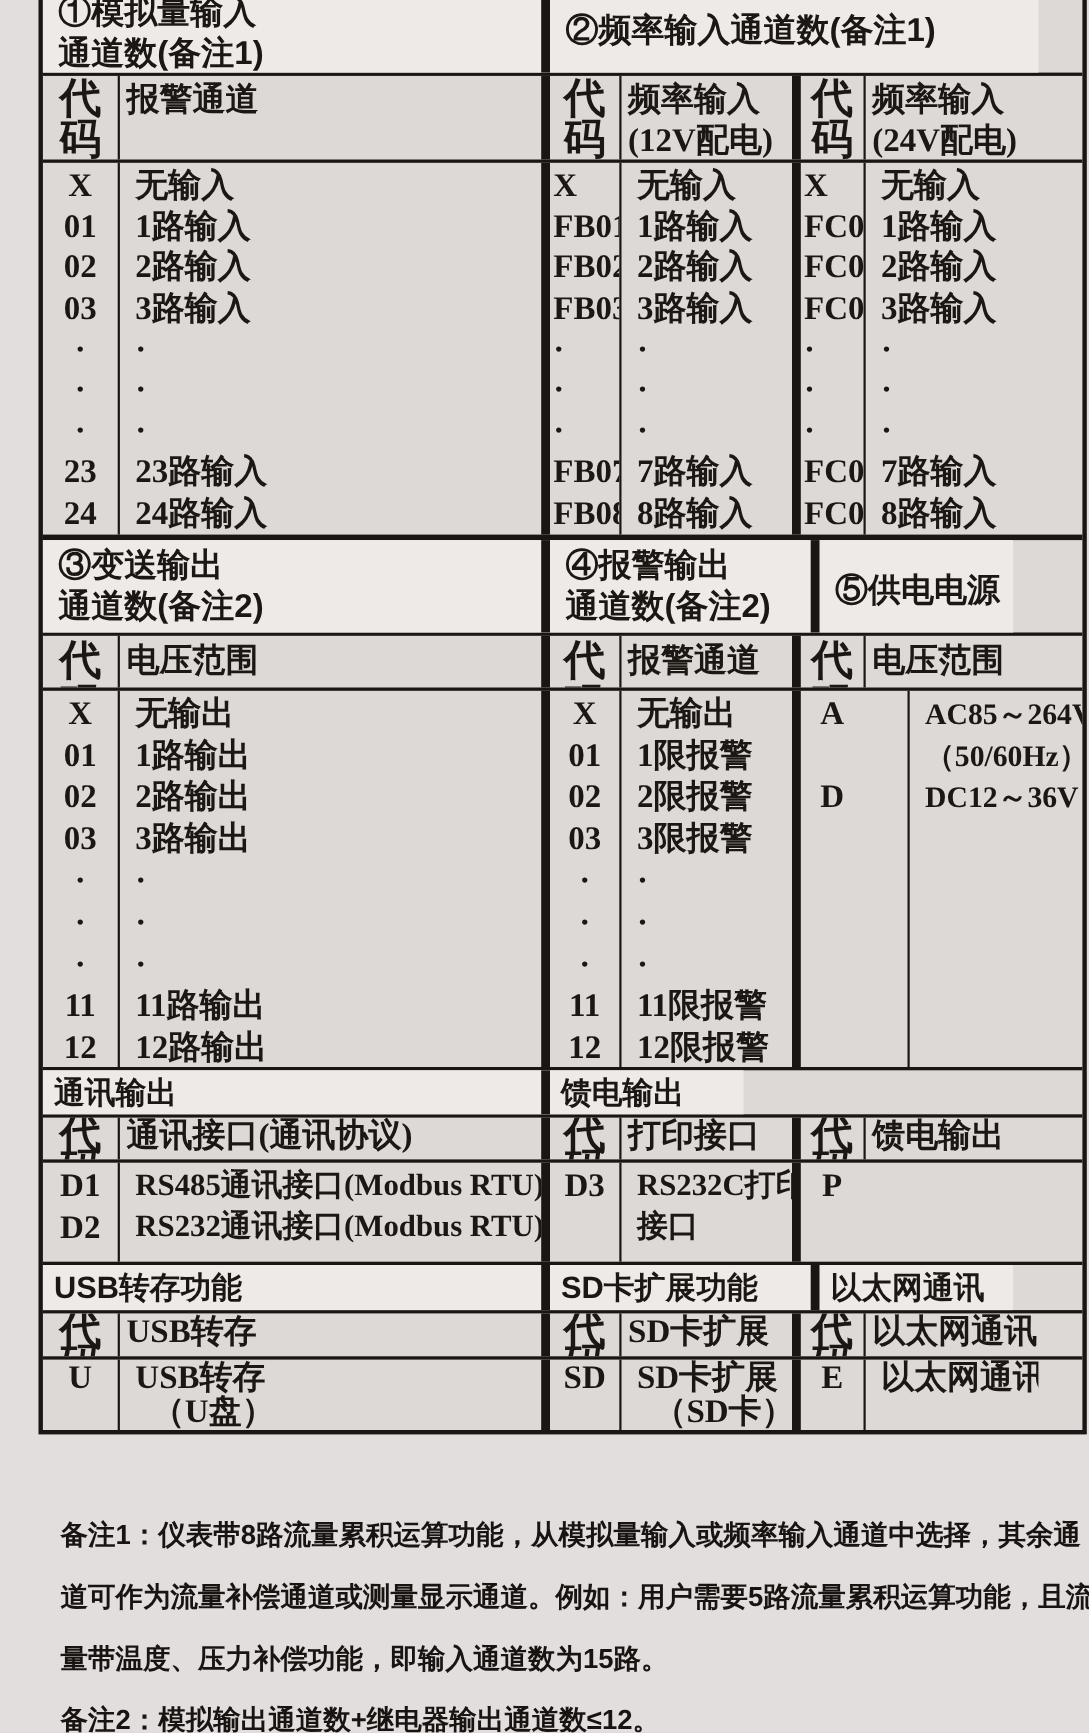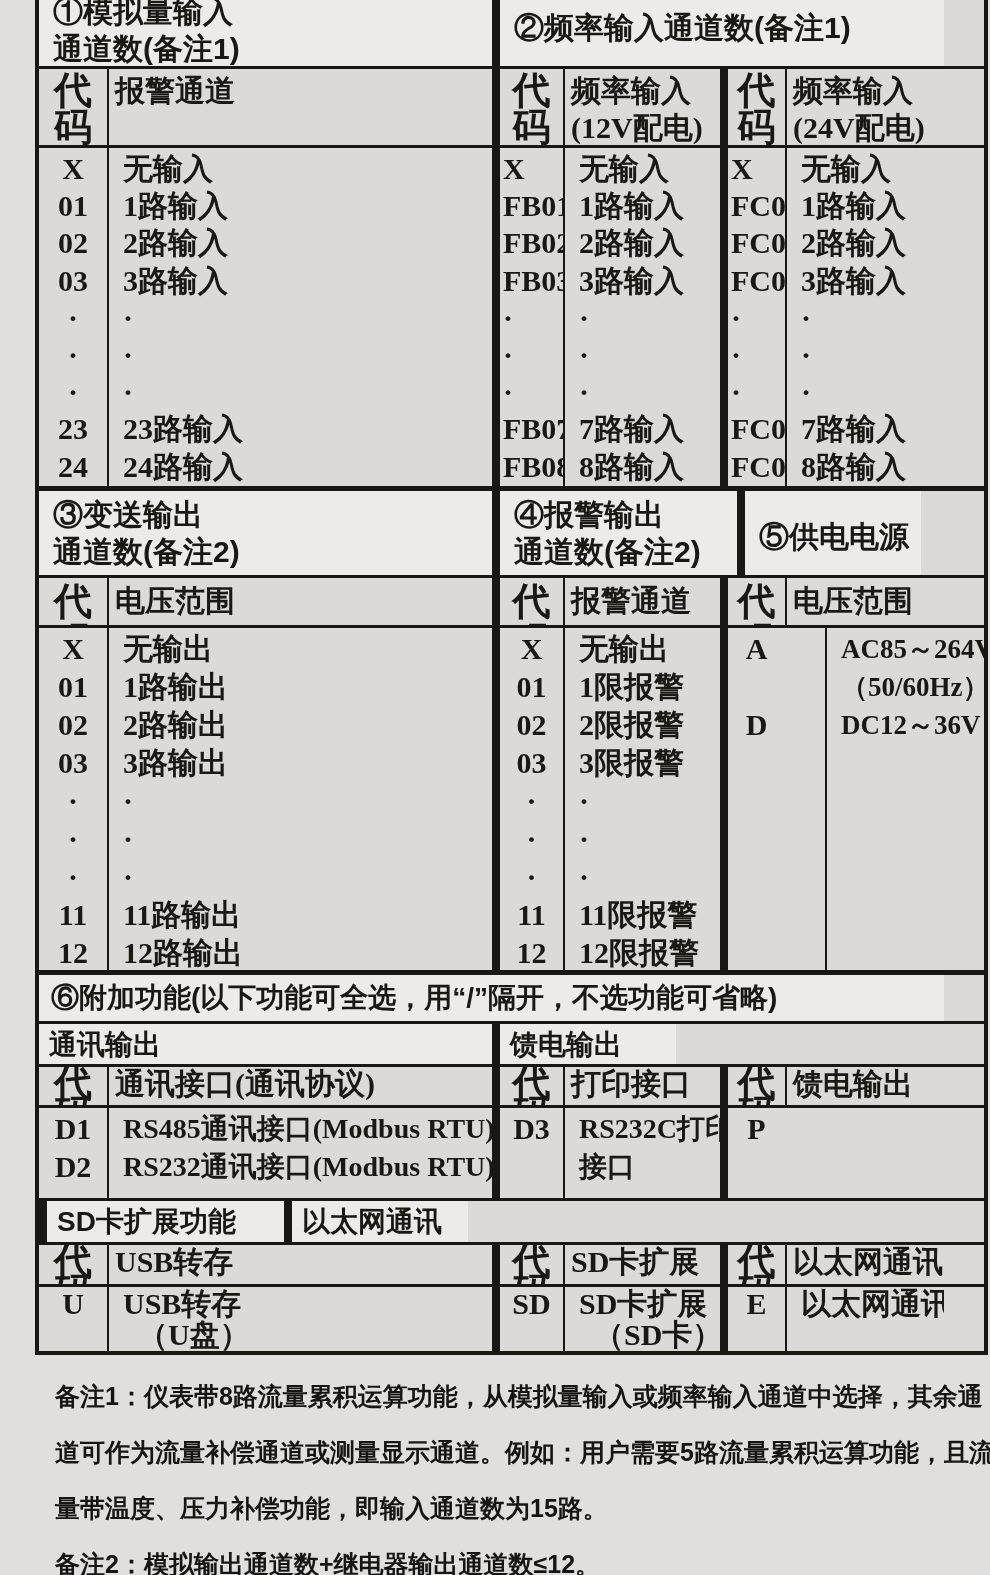--- a/index.html
+++ b/index.html
@@ -185,23 +185,20 @@
 11限报警
 12限报警</div>
     <div class="cell w-c5 bl8 bcode lh38 lines">A
 
 D</div>
     <div class="cell w-c6 bl2 bdesc lh38 tight lines">AC85～264V
 （50/60Hz）
 DC12～36V</div>
   </div>
 
-  <div class="band sect h-b7">
-    <div class="cell w-full hdr t6">⑥附加功能(以下功能可全选，用“/”隔开，不选功能可省略)</div>
-  </div>
 
   <div class="band h-b8">
     <div class="cell w-c12 hdr subhdr">通讯输出</div>
     <div class="cell w-c56 bl8 hdr subhdr">馈电输出</div>
   </div>
 
   <div class="band h-b9">
     <div class="cell w-c1 colcode lh31">代码</div>
     <div class="cell w-c2 bl2 coldesc lh31">通讯接口(通讯协议)</div>
     <div class="cell w-c3 bl8 colcode lh31">代码</div>
@@ -215,20 +212,21 @@
 D2</div>
     <div class="cell w-c2 bl2 bdesc lh38 tight2 lines">RS485通讯接口(Modbus RTU)
 RS232通讯接口(Modbus RTU)</div>
     <div class="cell w-c3 bl8 bcode lh38 lines">D3</div>
     <div class="cell w-c4 bl2 bdesc lh38 tight2 lines">RS232C打印
 接口</div>
     <div class="cell w-c5 bl8 bcode lh38 lines">P</div>
   </div>
 
   <div class="band h-b11">
+    <div class="cell w-c12 hdr subhdr">USB转存功能</div>
     <div class="cell w-c34 bl8 hdr subhdr">SD卡扩展功能</div>
     <div class="cell w-c56 bl8 hdr subhdr">以太网通讯功能</div>
   </div>
 
   <div class="band h-b12">
     <div class="cell w-c1 colcode lh31">代码</div>
     <div class="cell w-c2 bl2 coldesc lh31">USB转存</div>
     <div class="cell w-c3 bl8 colcode lh31">代码</div>
     <div class="cell w-c4 bl2 coldesc lh31">SD卡扩展</div>
     <div class="cell w-c5 bl8 colcode lh31">代码</div>

